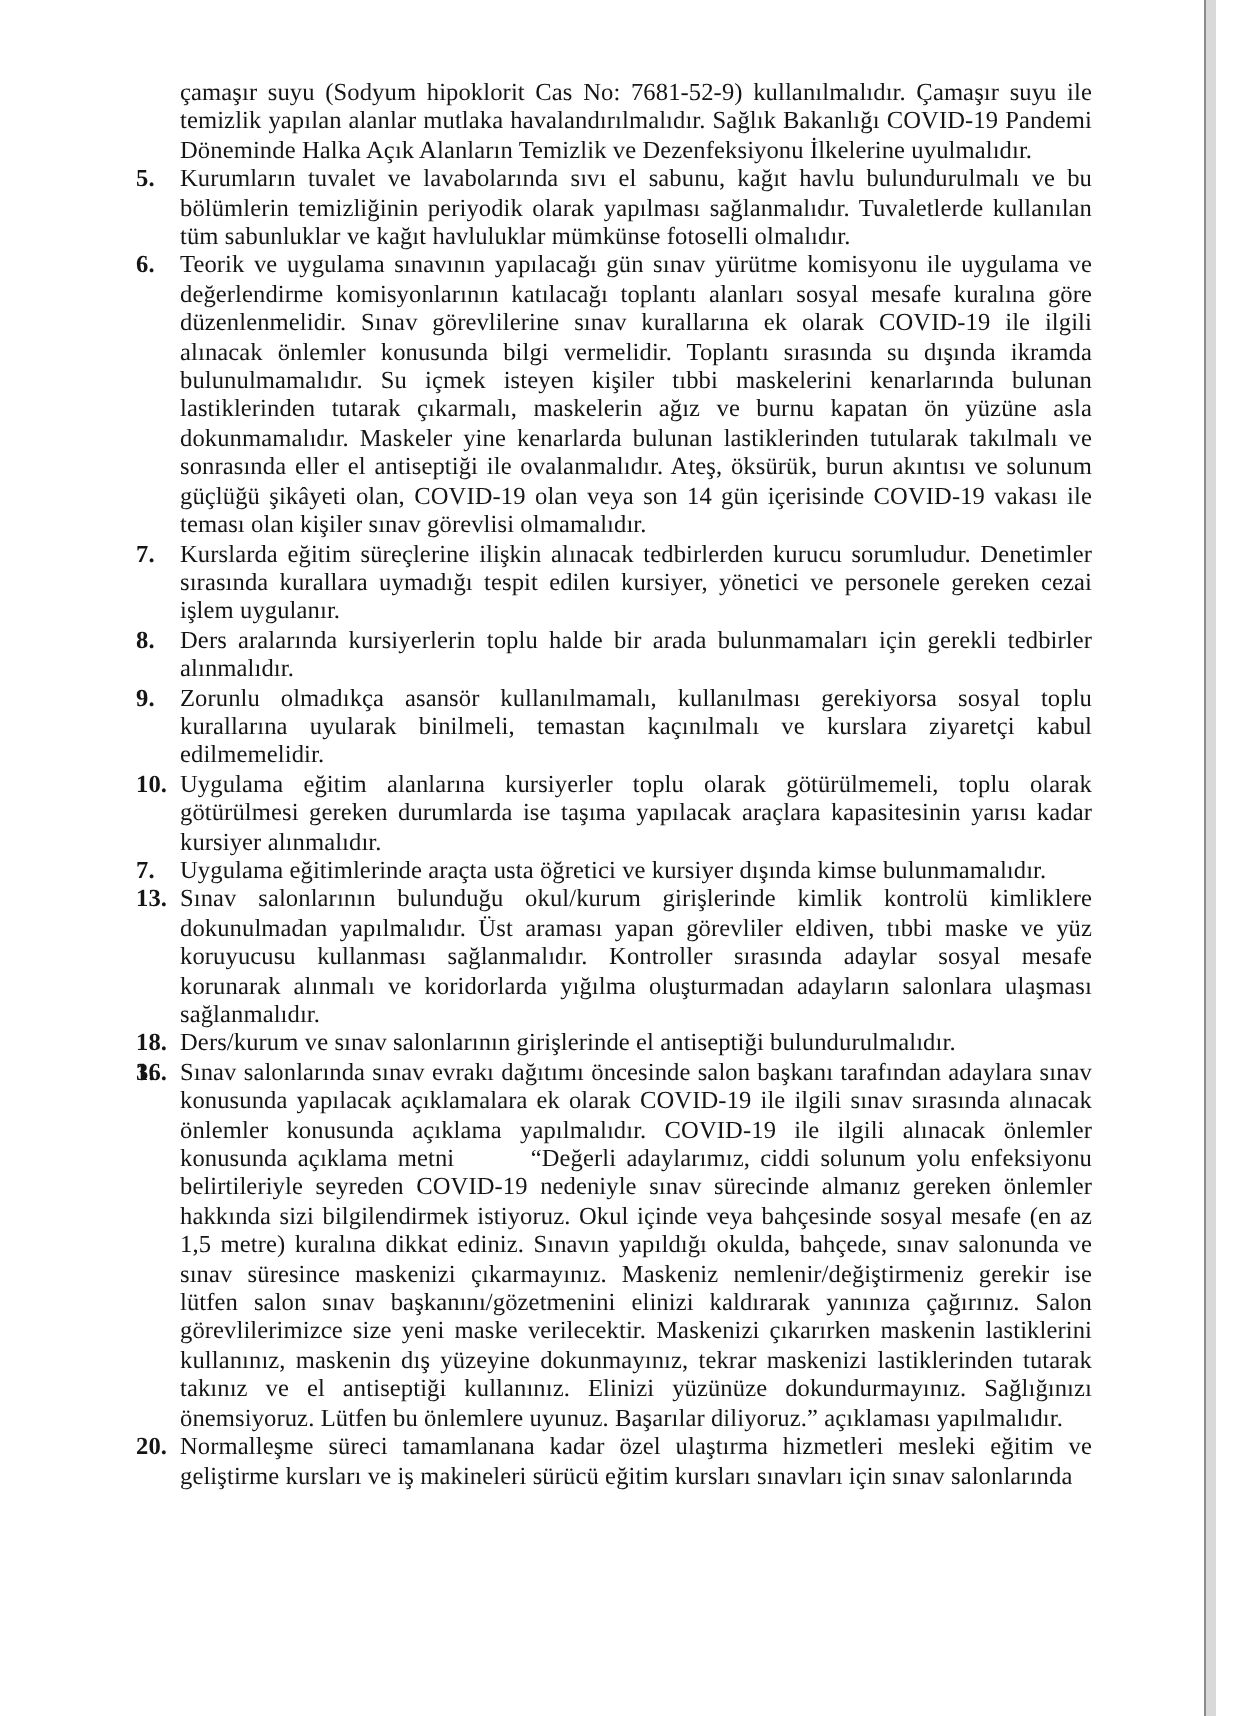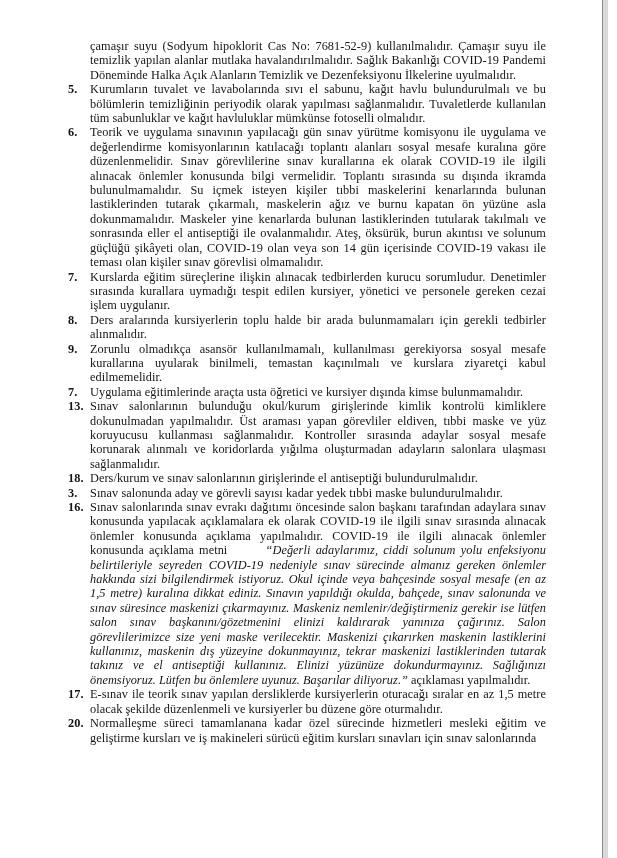--- a/index.html
+++ b/index.html
@@ -30,21 +30,20 @@
     line-height: 14.4px;
     letter-spacing: 0.05px;
   }
   .doc-item .num {
     position: absolute;
     left: 0;
     top: 0;
     font-weight: bold;
   }
   .doc-item .it {
-    font-style: italic;
     margin-left: 33px;
   }
   .page-edge {
     position: absolute;
     right: 0;
     top: 0;
     width: 5px;
     height: 100%;
     background: #d9d9d9;
     border-left: 1px solid #8c8c8c;
@@ -53,23 +52,23 @@
 </head>
 <body>
 
 <div class="viewport">
   <div class="doc-page" id="doc-list">
       <div class="doc-item"><span class="num"></span><span><span>çamaşır suyu (Sodyum hipoklorit Cas No: 7681-52-9) kullanılmalıdır. Çamaşır suyu ile temizlik yapılan alanlar mutlaka havalandırılmalıdır. Sağlık Bakanlığı COVID-19 Pandemi Döneminde Halka Açık Alanların Temizlik ve Dezenfeksiyonu İlkelerine uyulmalıdır.</span></span></div>
       <div class="doc-item"><span class="num">5.</span><span><span>Kurumların tuvalet ve lavabolarında sıvı el sabunu, kağıt havlu bulundurulmalı ve bu bölümlerin temizliğinin periyodik olarak yapılması sağlanmalıdır. Tuvaletlerde kullanılan tüm sabunluklar ve kağıt havluluklar mümkünse fotoselli olmalıdır.</span></span></div>
       <div class="doc-item"><span class="num">6.</span><span><span>Teorik ve uygulama sınavının yapılacağı gün sınav yürütme komisyonu ile uygulama ve değerlendirme komisyonlarının katılacağı toplantı alanları sosyal mesafe kuralına göre düzenlenmelidir. Sınav görevlilerine sınav kurallarına ek olarak COVID-19 ile ilgili alınacak önlemler konusunda bilgi vermelidir. Toplantı sırasında su dışında ikramda bulunulmamalıdır. Su içmek isteyen kişiler tıbbi maskelerini kenarlarında bulunan lastiklerinden tutarak çıkarmalı, maskelerin ağız ve burnu kapatan ön yüzüne asla dokunmamalıdır. Maskeler yine kenarlarda bulunan lastiklerinden tutularak takılmalı ve sonrasında eller el antiseptiği ile ovalanmalıdır. Ateş, öksürük, burun akıntısı ve solunum güçlüğü şikâyeti olan, COVID-19 olan veya son 14 gün içerisinde COVID-19 vakası ile teması olan kişiler sınav görevlisi olmamalıdır.</span></span></div>
       <div class="doc-item"><span class="num">7.</span><span><span>Kurslarda eğitim süreçlerine ilişkin alınacak tedbirlerden kurucu sorumludur. Denetimler sırasında kurallara uymadığı tespit edilen kursiyer, yönetici ve personele gereken cezai işlem uygulanır.</span></span></div>
       <div class="doc-item"><span class="num">8.</span><span><span>Ders aralarında kursiyerlerin toplu halde bir arada bulunmamaları için gerekli tedbirler alınmalıdır.</span></span></div>
-      <div class="doc-item"><span class="num">9.</span><span><span>Zorunlu olmadıkça asansör kullanılmamalı, kullanılması gerekiyorsa sosyal mesafe kurallarına uyularak binilmeli, temastan kaçınılmalı ve kurslara ziyaretçi kabul edilmemelidir.</span></span></div>
+      <div class="doc-item"><span class="num">9.</span><span><span>Zorunlu olmadıkça asansör kullanılmamalı, kullanılması gerekiyorsa sosyal toplu kurallarına uyularak binilmeli, temastan kaçınılmalı ve kurslara ziyaretçi kabul edilmemelidir.</span></span></div>
+      <div class="doc-item"><span class="num">10.</span><span><span>Uygulama eğitim alanlarına kursiyerler toplu olarak götürülmemeli, toplu olarak götürülmesi gereken durumlarda ise taşıma yapılacak araçlara kapasitesinin yarısı kadar kursiyer alınmalıdır.</span></span></div>
       <div class="doc-item"><span class="num">7.</span><span><span>Uygulama eğitimlerinde araçta usta öğretici ve kursiyer dışında kimse bulunmamalıdır.</span></span></div>
       <div class="doc-item"><span class="num">13.</span><span><span>Sınav salonlarının bulunduğu okul/kurum girişlerinde kimlik kontrolü kimliklere dokunulmadan yapılmalıdır. Üst araması yapan görevliler eldiven, tıbbi maske ve yüz koruyucusu kullanması sağlanmalıdır. Kontroller sırasında adaylar sosyal mesafe korunarak alınmalı ve koridorlarda yığılma oluşturmadan adayların salonlara ulaşması sağlanmalıdır.</span></span></div>
       <div class="doc-item"><span class="num">18.</span><span><span>Ders/kurum ve sınav salonlarının girişlerinde el antiseptiği bulundurulmalıdır.</span></span></div>
-      <div class="doc-item"><span class="num">3.</span><span><span>Sınav salonunda aday ve görevli sayısı kadar yedek tıbbi maske bulundurulmalıdır.</span></span></div>
+      <div class="doc-item"><span class="num">3.</span></div>
       <div class="doc-item"><span class="num">16.</span><span><span>Sınav salonlarında sınav evrakı dağıtımı öncesinde salon başkanı tarafından adaylara sınav konusunda yapılacak açıklamalara ek olarak COVID-19 ile ilgili sınav sırasında alınacak önlemler konusunda açıklama yapılmalıdır. COVID-19 ile ilgili alınacak önlemler konusunda açıklama metni </span><span class="it">“Değerli adaylarımız, ciddi solunum yolu enfeksiyonu belirtileriyle seyreden COVID-19 nedeniyle sınav sürecinde almanız gereken önlemler hakkında sizi bilgilendirmek istiyoruz. Okul içinde veya bahçesinde sosyal mesafe (en az 1,5 metre) kuralına dikkat ediniz. Sınavın yapıldığı okulda, bahçede, sınav salonunda ve sınav süresince maskenizi çıkarmayınız. Maskeniz nemlenir/değiştirmeniz gerekir ise lütfen salon sınav başkanını/gözetmenini elinizi kaldırarak yanınıza çağırınız. Salon görevlilerimizce size yeni maske verilecektir. Maskenizi çıkarırken maskenin lastiklerini kullanınız, maskenin dış yüzeyine dokunmayınız, tekrar maskenizi lastiklerinden tutarak takınız ve el antiseptiği kullanınız. Elinizi yüzünüze dokundurmayınız. Sağlığınızı önemsiyoruz. Lütfen bu önlemlere uyunuz. Başarılar diliyoruz.”</span><span> açıklaması yapılmalıdır.</span></span></div>
-      <div class="doc-item"><span class="num">17.</span><span><span>E-sınav ile teorik sınav yapılan dersliklerde kursiyerlerin oturacağı sıralar en az 1,5 metre olacak şekilde düzenlenmeli ve kursiyerler bu düzene göre oturmalıdır.</span></span></div>
-      <div class="doc-item"><span class="num">20.</span><span><span>Normalleşme süreci tamamlanana kadar özel sürecinde hizmetleri mesleki eğitim ve geliştirme kursları ve iş makineleri sürücü eğitim kursları sınavları için sınav salonlarında</span></span></div>
+      <div class="doc-item"><span class="num">20.</span><span><span>Normalleşme süreci tamamlanana kadar özel ulaştırma hizmetleri mesleki eğitim ve geliştirme kursları ve iş makineleri sürücü eğitim kursları sınavları için sınav salonlarında</span></span></div>
     </div>
   <div class="page-edge"></div>
 </div>
 
 </body></html>

